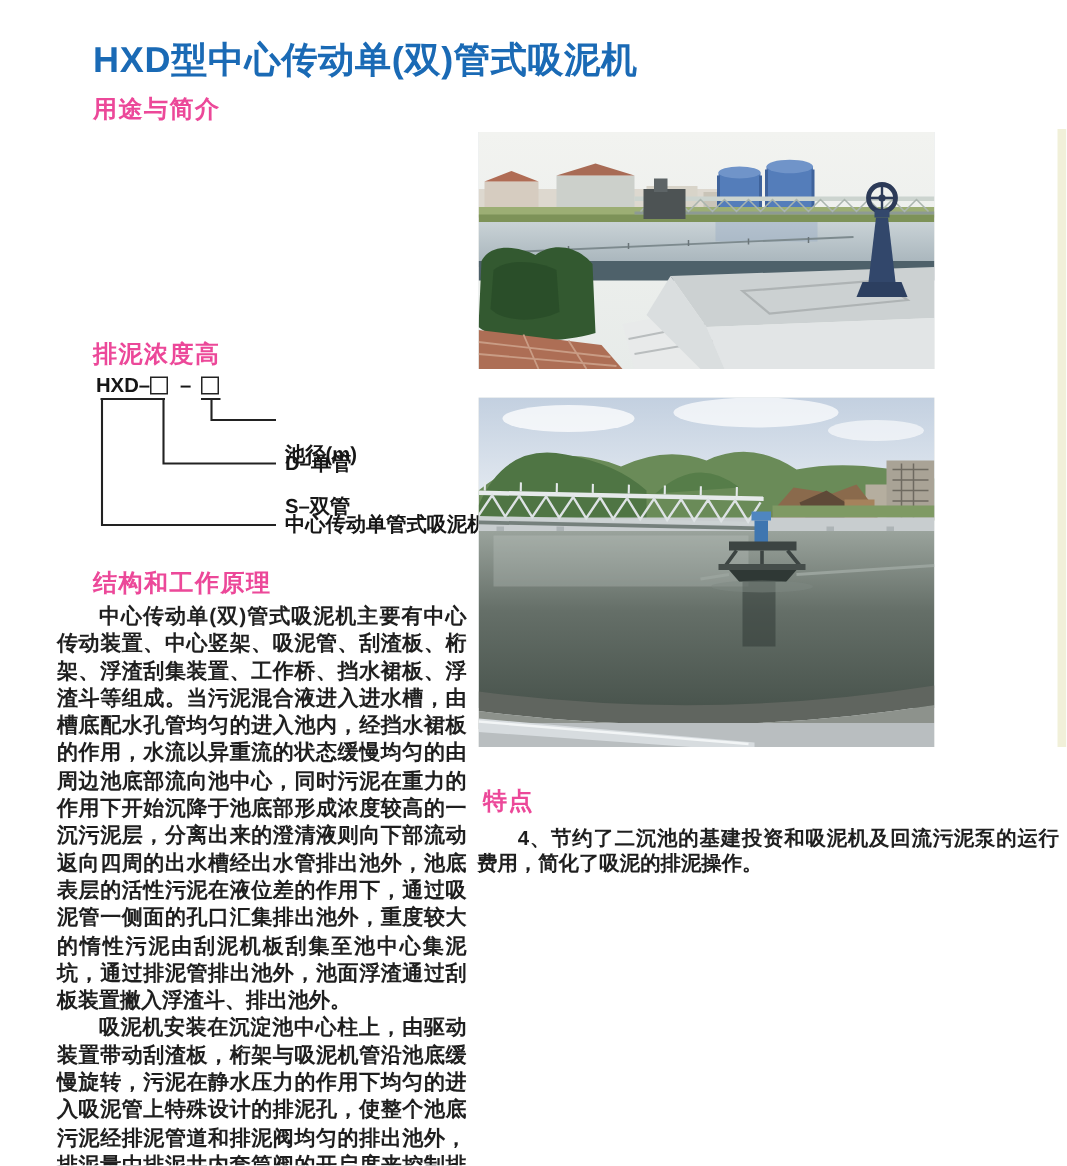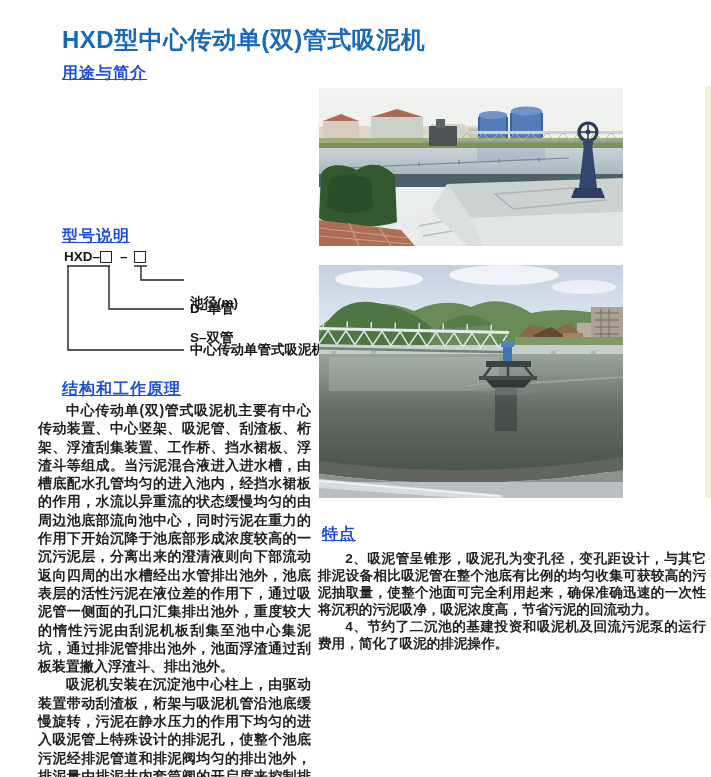--- a/index.html
+++ b/index.html
@@ -14,23 +14,22 @@
     padding-left: 10px;
   }
   .abs { position: absolute; }
 
   .doc-title {
     left: 62px; top: 24px; width: 560px;
     font-size: 24px; font-weight: bold; color: #1a6ab5;
     letter-spacing: 0.5px; margin: 0;
   }
   .sec-heading {
-    font-size: 16px; font-weight: bold; color: #1d4ed8; margin: 0;
+    font-size: 16px; font-weight: bold; color: #ec4899; margin: 0;
     letter-spacing: 1px;
-    text-decoration: underline;
   }
   .body-para {
     font-size: 14px; line-height: 18.3px; text-align: justify;
     text-indent: 2em; margin: 0; font-weight: 600;
   }
   .feat-para {
     font-size: 13.6px; line-height: 16.9px; text-align: justify;
     text-indent: 2em; margin: 0; font-weight: 600;
   }
 
@@ -59,21 +58,21 @@
 </head>
 <body>
 
 <div id="page">
 
   <h1 class="abs doc-title">HXD型中心传动单(双)管式吸泥机</h1>
 
   <h2 class="abs sec-heading" style="left:62px; top:63px;">用途与简介</h2>
 
 
-  <h2 class="abs sec-heading" style="left:62px; top:226px;">型号说明</h2>
+  <h2 class="abs sec-heading" style="left:62px; top:226px;">排泥浓度高</h2>
 
   <div class="abs" id="model-diagram">
     <svg id="dg-lines" width="246" height="115" viewBox="0 0 246 115">
       <g stroke="#222" stroke-width="1.4" fill="none">
         <path d="M3,16 L46,16"></path>
         <path d="M70,16 L83,16"></path>
         <path d="M4,16 L4,100 L120,100"></path>
         <path d="M45,16 L45,59 L120,59"></path>
         <path d="M77,16 L77,30 L120,30"></path>
       </g>
@@ -229,19 +228,18 @@
       <path d="M0,209 Q152,229 304,205 L304,217 Q152,240 0,221 Z" fill="#8d928c"></path>
       <rect x="0" y="217" width="304" height="16" fill="#b9bec0"></rect>
       <path d="M0,214 L184,230 L184,236 L0,223 Z" fill="#d7dcdf"></path>
       <path d="M0,216 L180,231" stroke="#f2f5f6" stroke-width="1.6"></path>
     </svg>
   </div>
 
   <h2 class="abs sec-heading" style="left:322px; top:524px;">特点</h2>
 
   <div class="abs" style="left:318px; top:551px; width:388px;">
-    <p class="feat-para">2、吸泥管呈锥形，吸泥孔为变孔径，变孔距设计，与其它排泥设备相比吸泥管在整个池底有比例的均匀收集可获较高的污泥抽取量，使整个池面可完全利用起来，确保准确迅速的一次性将沉积的污泥吸净，吸泥浓度高，节省污泥的回流动力。</p>
     <p class="feat-para">4、节约了二沉池的基建投资和吸泥机及回流污泥泵的运行费用，简化了吸泥的排泥操作。</p>
   </div>
 
   <div class="scan-strip"></div>
 
 </div>
 
 </body></html>

